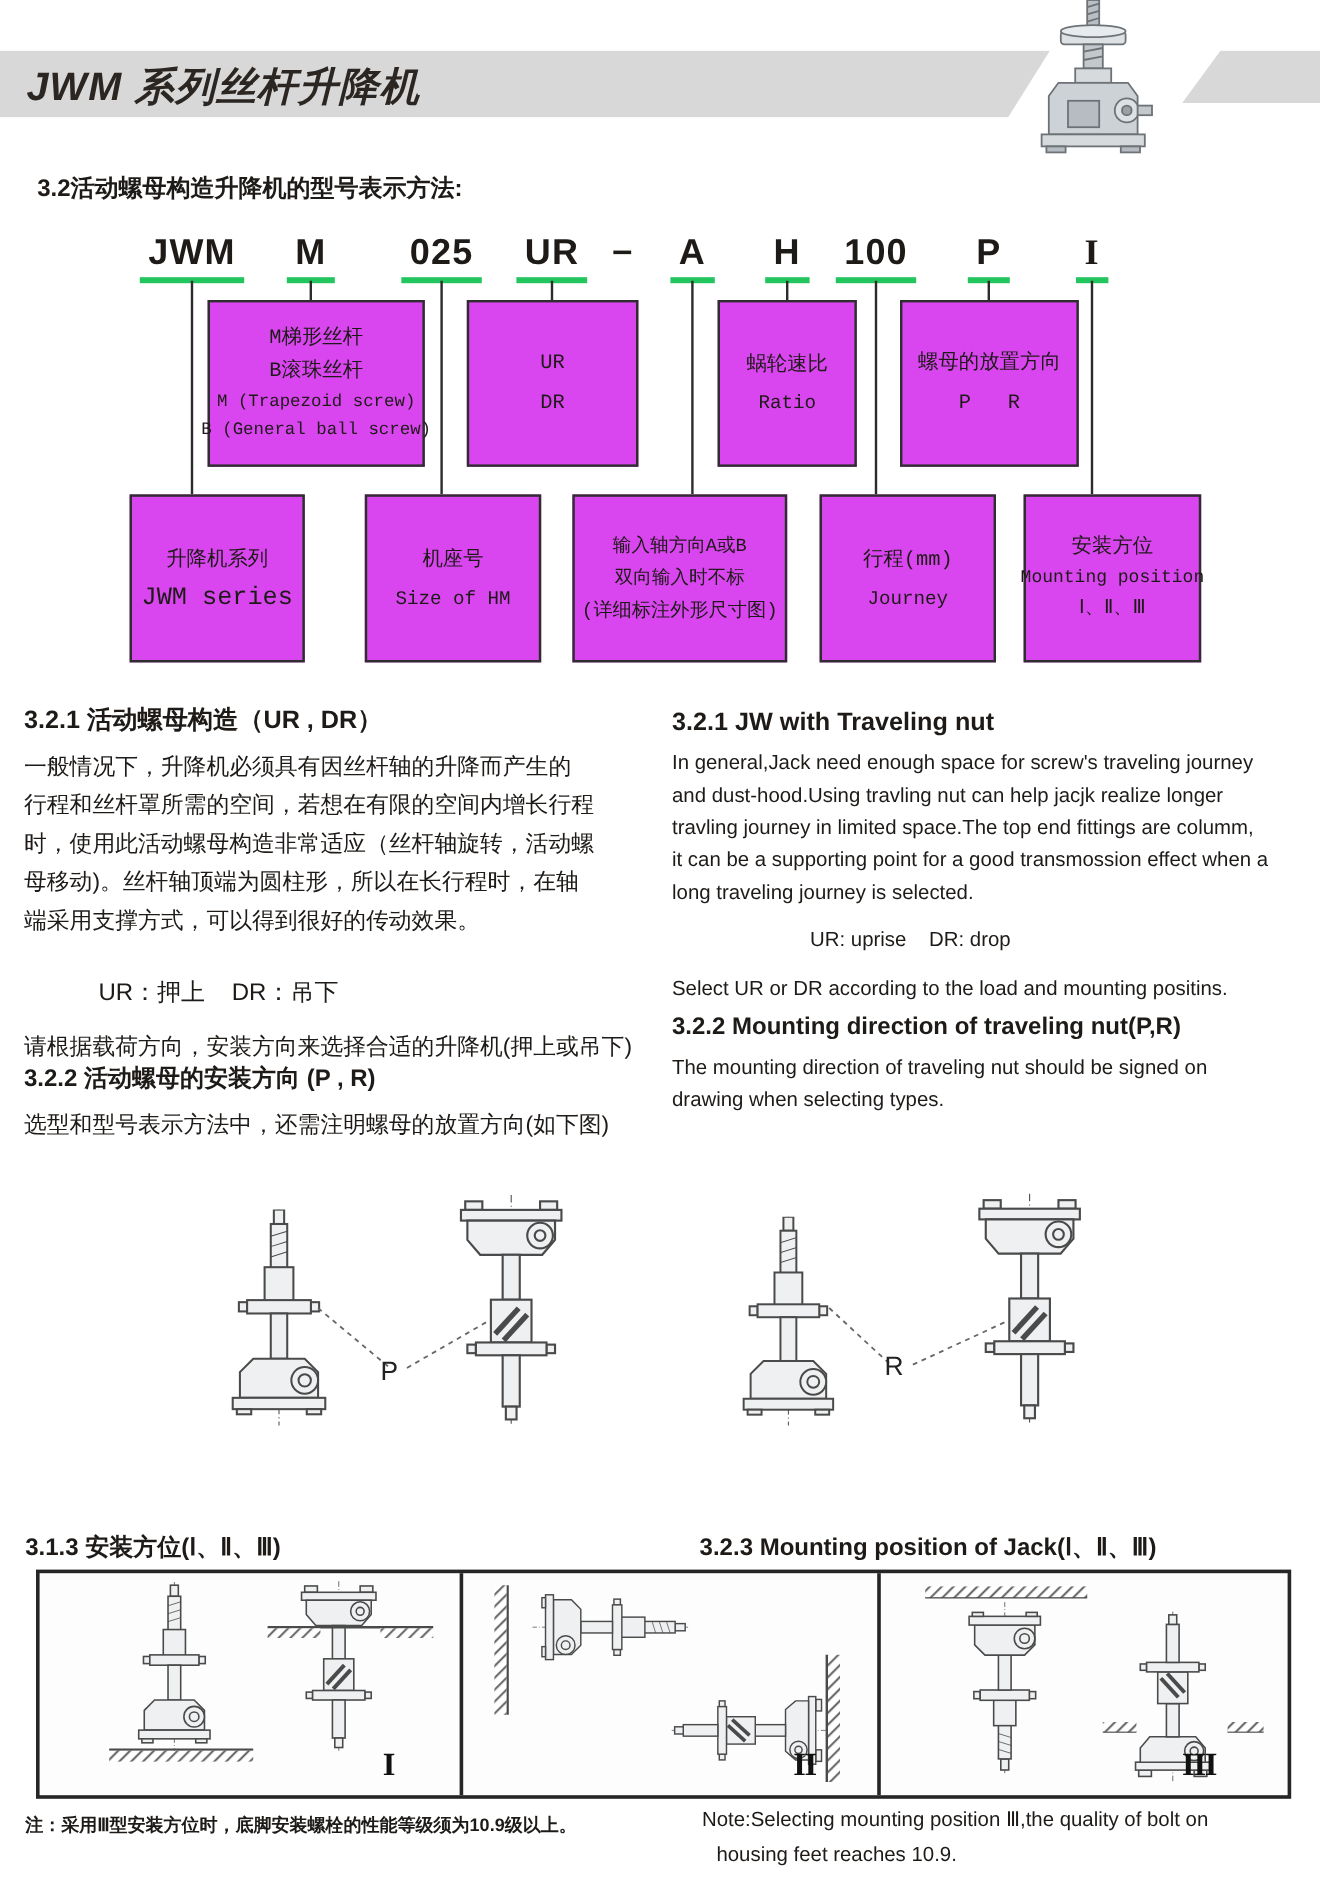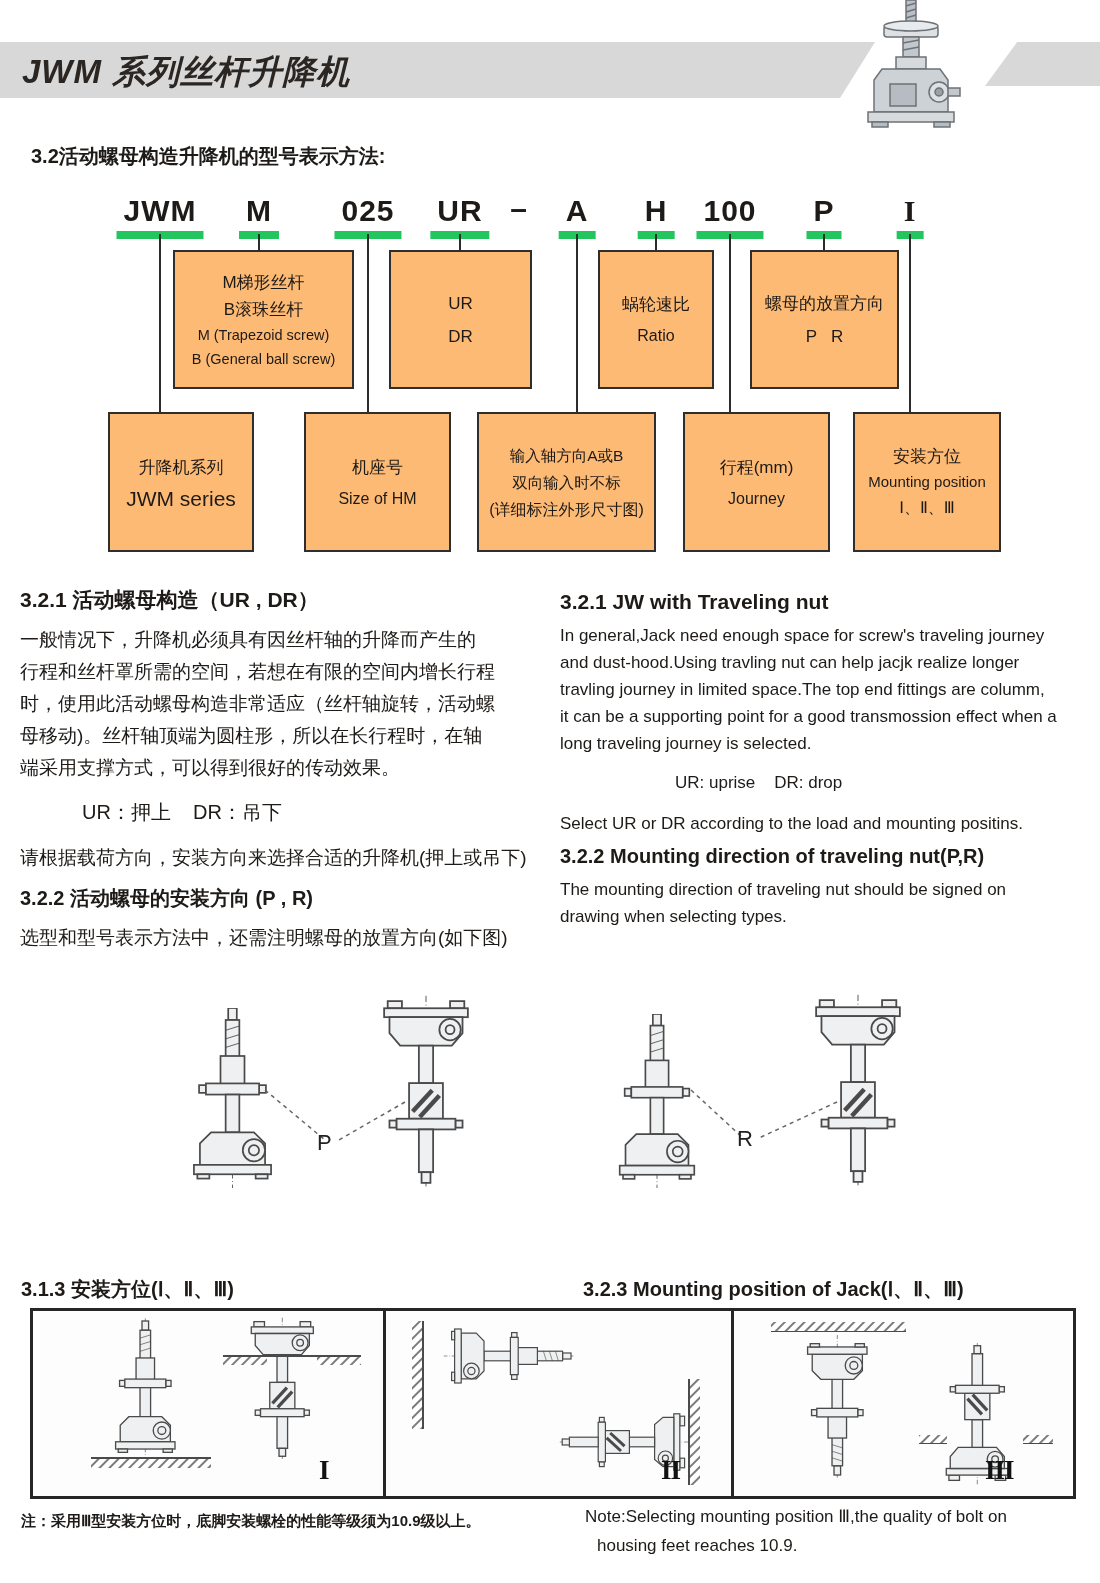--- a/index.html
+++ b/index.html
@@ -15,27 +15,27 @@
          clip-path:polygon(28% 0,100% 0,100% 100%,0 100%);}
   .bannerTitle{top:50px;left:22px;font-size:33px;font-weight:bold;font-style:italic;
                color:#2b2622;letter-spacing:1px;white-space:nowrap;}
 
   .h1{font-weight:bold;font-size:20px;white-space:nowrap;}
   .h1b{font-weight:bold;font-size:21px;white-space:nowrap;}
 
   
   .diag{top:190px;left:0;width:1100px;height:372px;}
   .codeTok{position:absolute;transform:translateX(-50%);font-weight:bold;font-size:30px;
-           line-height:34px;padding:0 7px 3px;border-bottom:8px solid #22c55e;
+           line-height:34px;padding:0 7px 3px;border-bottom:5px solid #22c55e;
            letter-spacing:1px;white-space:pre;}
   .noUnder{border-bottom:none;}
   .serifTok{font-family:"Liberation Serif",serif;}
   .vline{position:absolute;width:2px;background:#2c2c2c;}
   .dbox{position:absolute;border:2px solid #2e2e2e;display:flex;flex-direction:column;
-        align-items:center;justify-content:center;text-align:center;background:#fdba74;}
+        align-items:center;justify-content:center;text-align:center;background:#d946ef;font-family:Liberation Mono, monospace;}
   .bz{font-size:17px;line-height:27px;white-space:pre;}
   .be{font-size:14.5px;line-height:24px;white-space:pre;}
   .bg8{row-gap:6px;}
 
   
   .zhline{font-size:19px;line-height:32px;white-space:nowrap;}
   .enline{font-size:17px;line-height:27px;white-space:nowrap;}
   .indent{white-space:pre;}
 
   
@@ -203,21 +203,21 @@
 
   <div class="abs" style="left:20px;top:586px;width:520px;">
     <div class="h1b">3.2.1 活动螺母构造（UR , DR）</div>
     <div style="margin-top:10px;">
       <div class="zhline">一般情况下，升降机必须具有因丝杆轴的升降而产生的</div>
       <div class="zhline">行程和丝杆罩所需的空间，若想在有限的空间内增长行程</div>
       <div class="zhline">时，使用此活动螺母构造非常适应（丝杆轴旋转，活动螺</div>
       <div class="zhline">母移动)。丝杆轴顶端为圆柱形，所以在长行程时，在轴</div>
       <div class="zhline">端采用支撑方式，可以得到很好的传动效果。</div>
     </div>
-    <div class="zhline indent" style="margin-top:12px;padding-left:62px;font-size:20px;">UR：押上    DR：吊下</div>
+    <div class="zhline indent" style="margin-top:27px;padding-left:62px;font-size:20px;">UR：押上    DR：吊下</div>
     <div class="zhline" style="margin-top:14px;">请根据载荷方向，安装方向来选择合适的升降机(押上或吊下)</div>
   </div>
 
   <div class="abs" style="left:560px;top:590px;width:525px;">
     <div class="h1b">3.2.1 JW with Traveling nut</div>
     <div style="margin-top:8px;">
       <div class="enline">In general,Jack need enough space for screw's traveling journey</div>
       <div class="enline">and dust-hood.Using travling nut can help jacjk realize longer</div>
       <div class="enline">travling journey in limited space.The top end fittings are columm,</div>
       <div class="enline">it can be a supporting point for a good transmossion effect when a</div>

